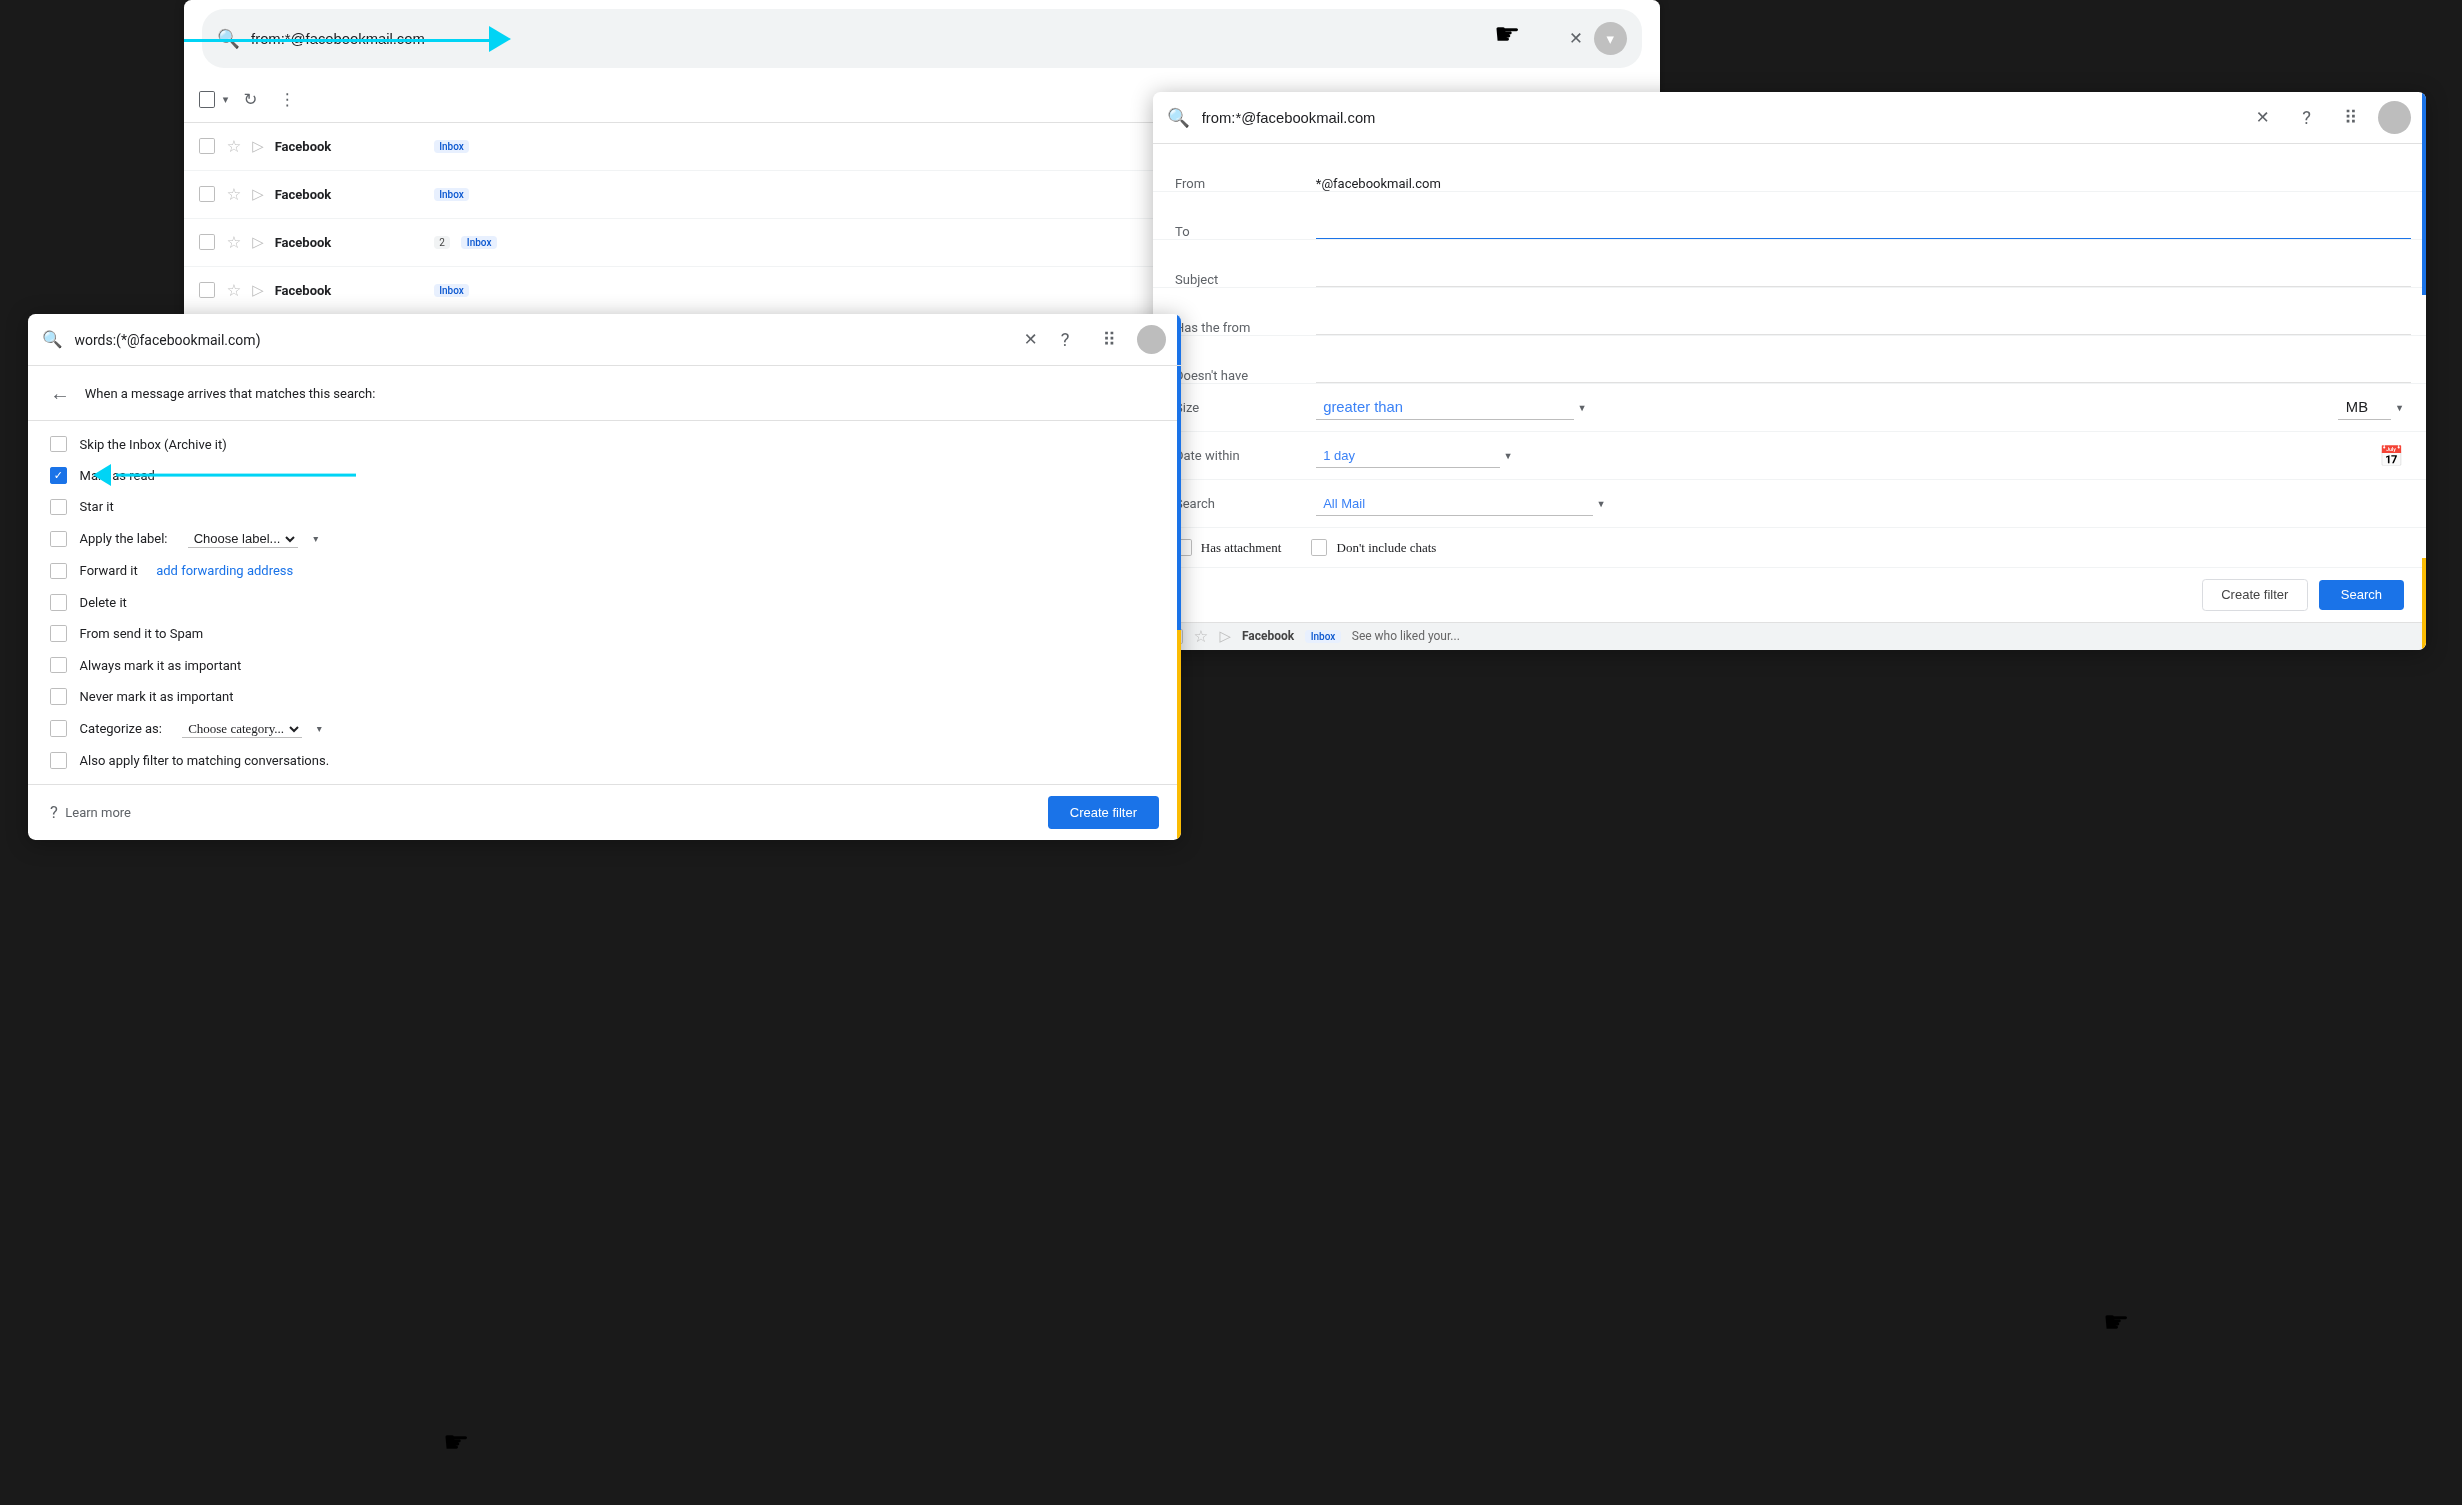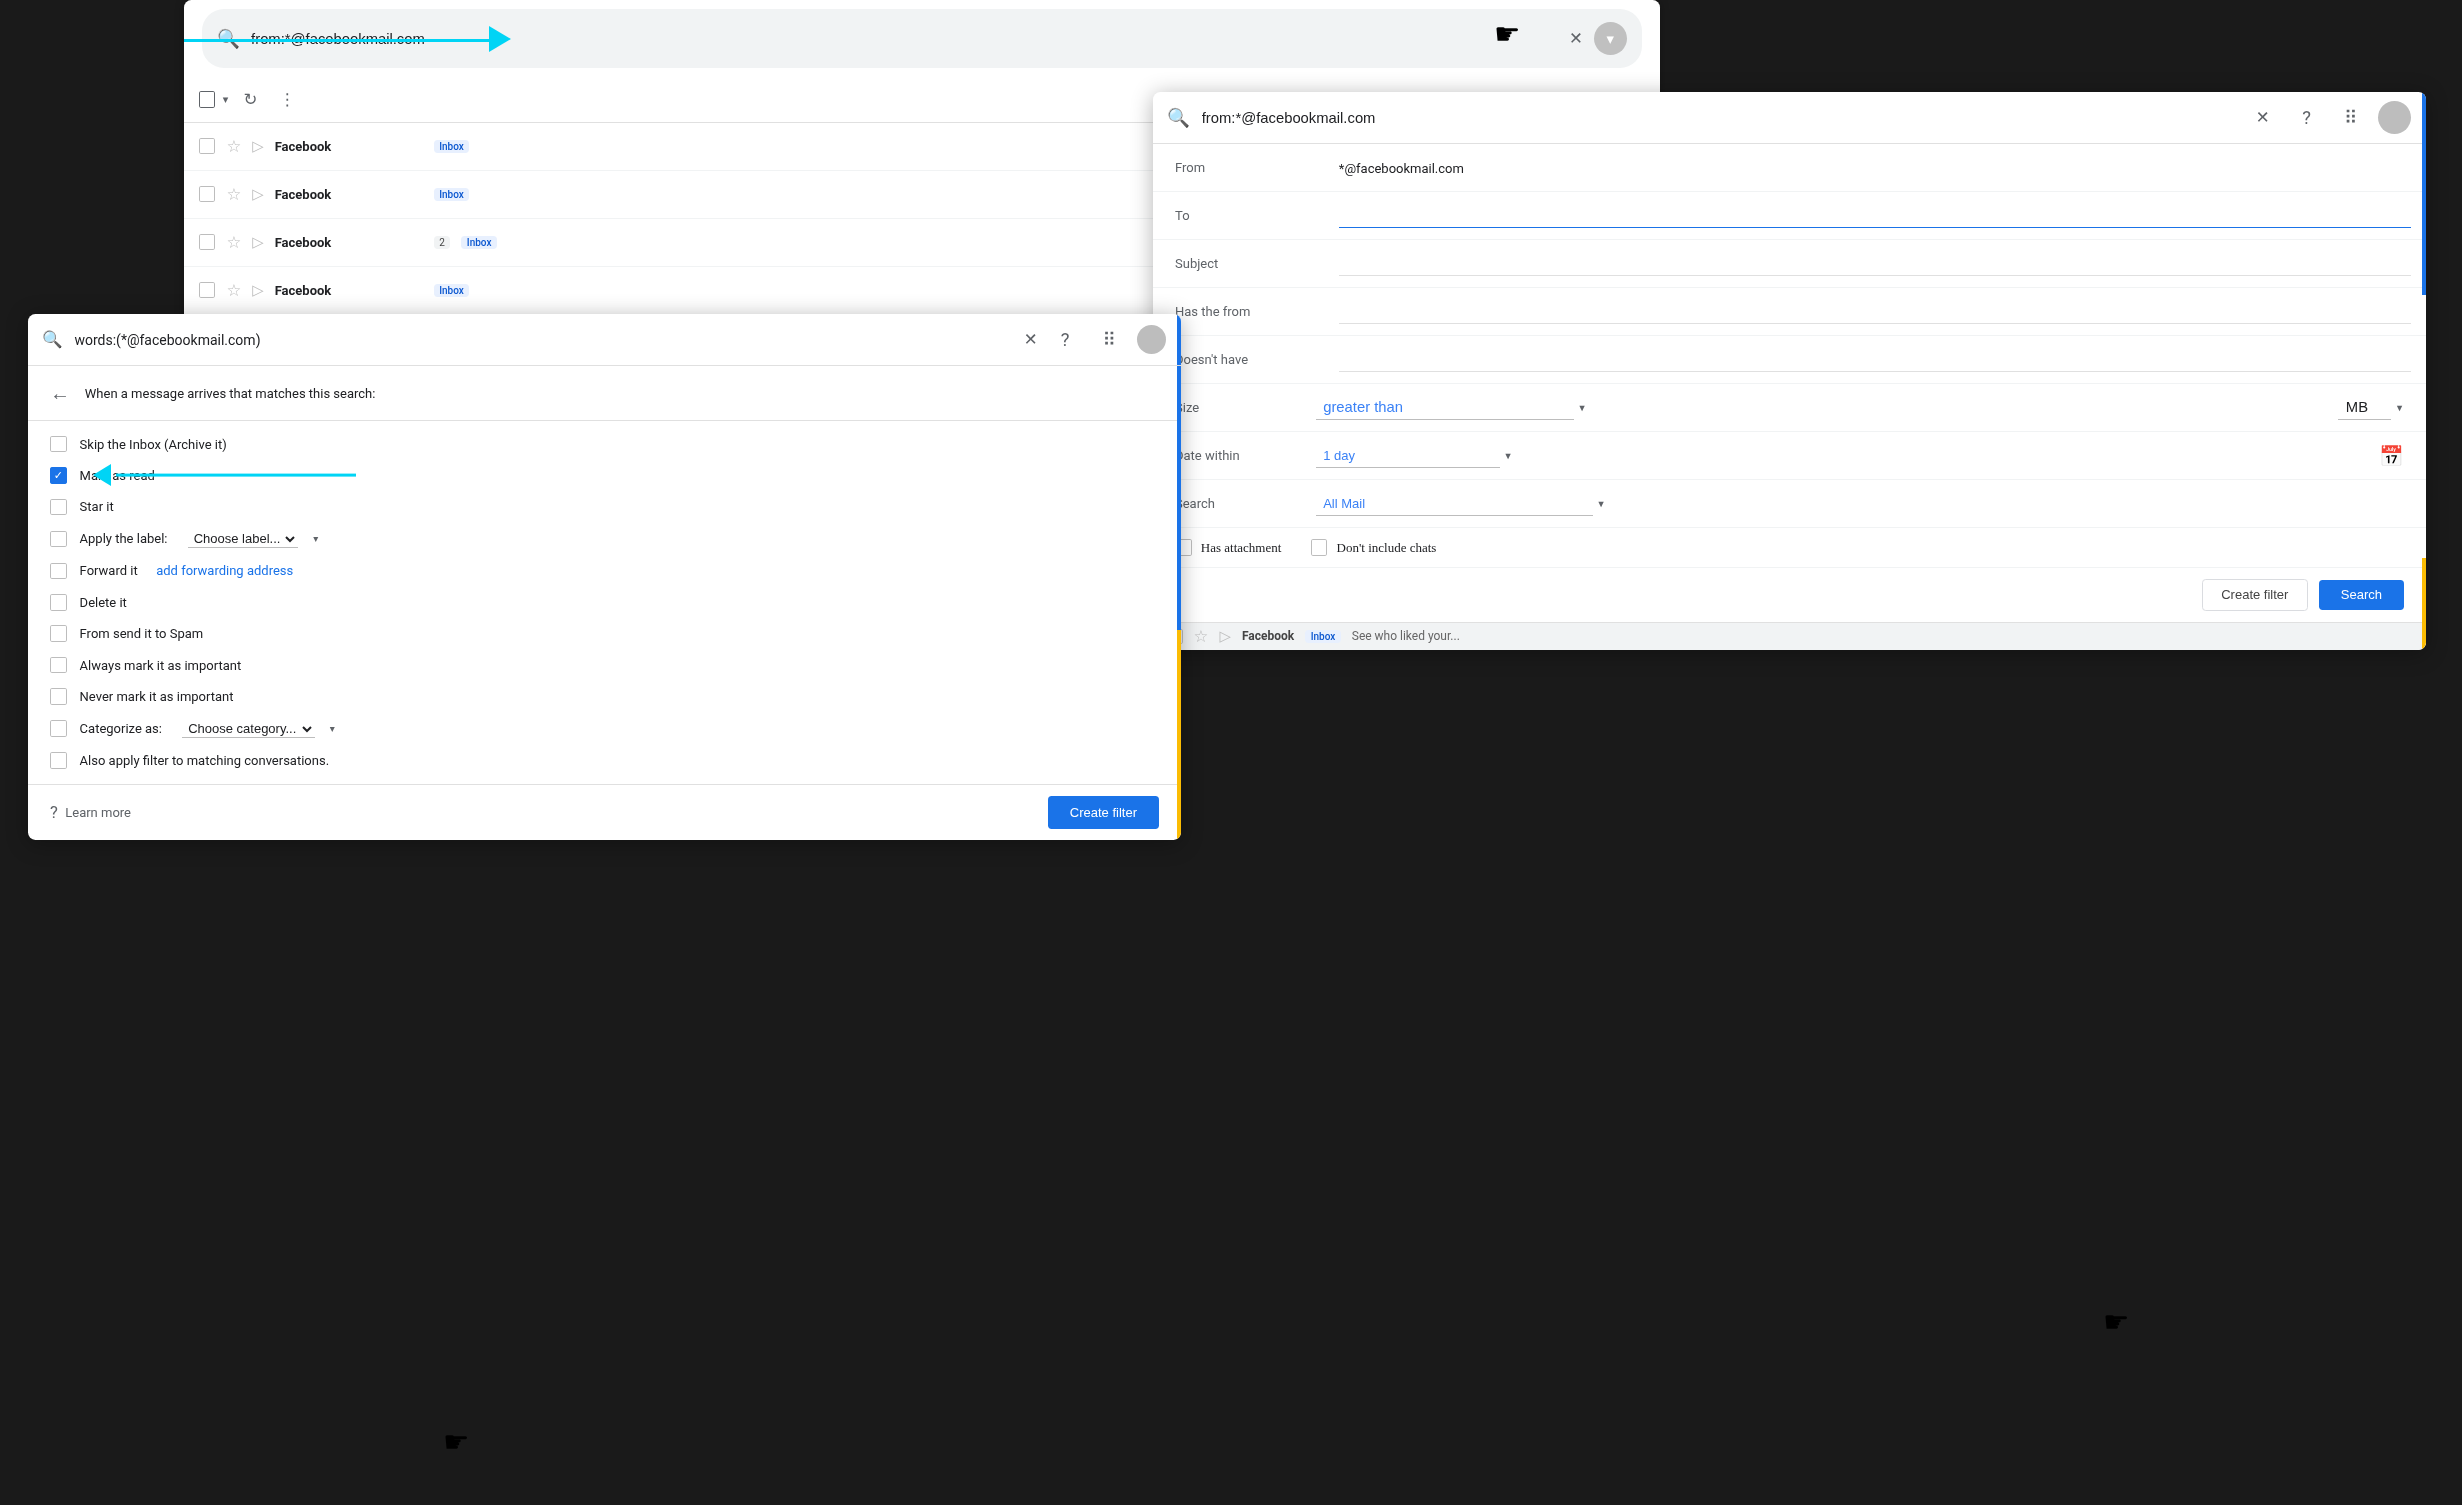--- a/index.html
+++ b/index.html
@@ -292,24 +292,23 @@
       background: #fbbc04;
     }
 
     
     .search-form {
       padding: 0;
     }
 
     .form-row {
       display: flex;
-      align-items: center;
+      align-items: flex-end;
       border-bottom: 0.9px solid #f1f3f4;
       min-height: 48px;
-      gap: 23px;
     }
 
     .form-label {
       width: 148px;
       padding: 0 22px 0 22px;
       font-size: 13px;
       color: #5f6368;
       flex-shrink: 0;
     }
 
@@ -982,21 +981,21 @@
     </div>
 
     <div class="filter-option">
       <div class="filter-checkbox"></div>
       <span class="filter-option-label">Never mark it as important</span>
     </div>
 
     <div class="filter-option">
       <div class="filter-checkbox"></div>
       <span class="filter-option-label">Categorize as:</span>
-      <select class="filter-option-dropdown" style="margin-left:7.4px; font-size:13px; border-bottom:0.9px solid #bdbdbd;">
+      <select class="filter-option-dropdown" style="margin-left:7.4px; font-size:13px; border-bottom:0.9px solid #bdbdbd;font-family:Liberation Serif, serif;">
         <option>Choose category...</option>
       </select>
       <span style="font-size:10px; color:#5f6368; margin-left:1.8px;">▾</span>
     </div>
 
     <div class="filter-option">
       <div class="filter-checkbox"></div>
       <span class="filter-option-label">Also apply filter to matching conversations.</span>
     </div>
 

